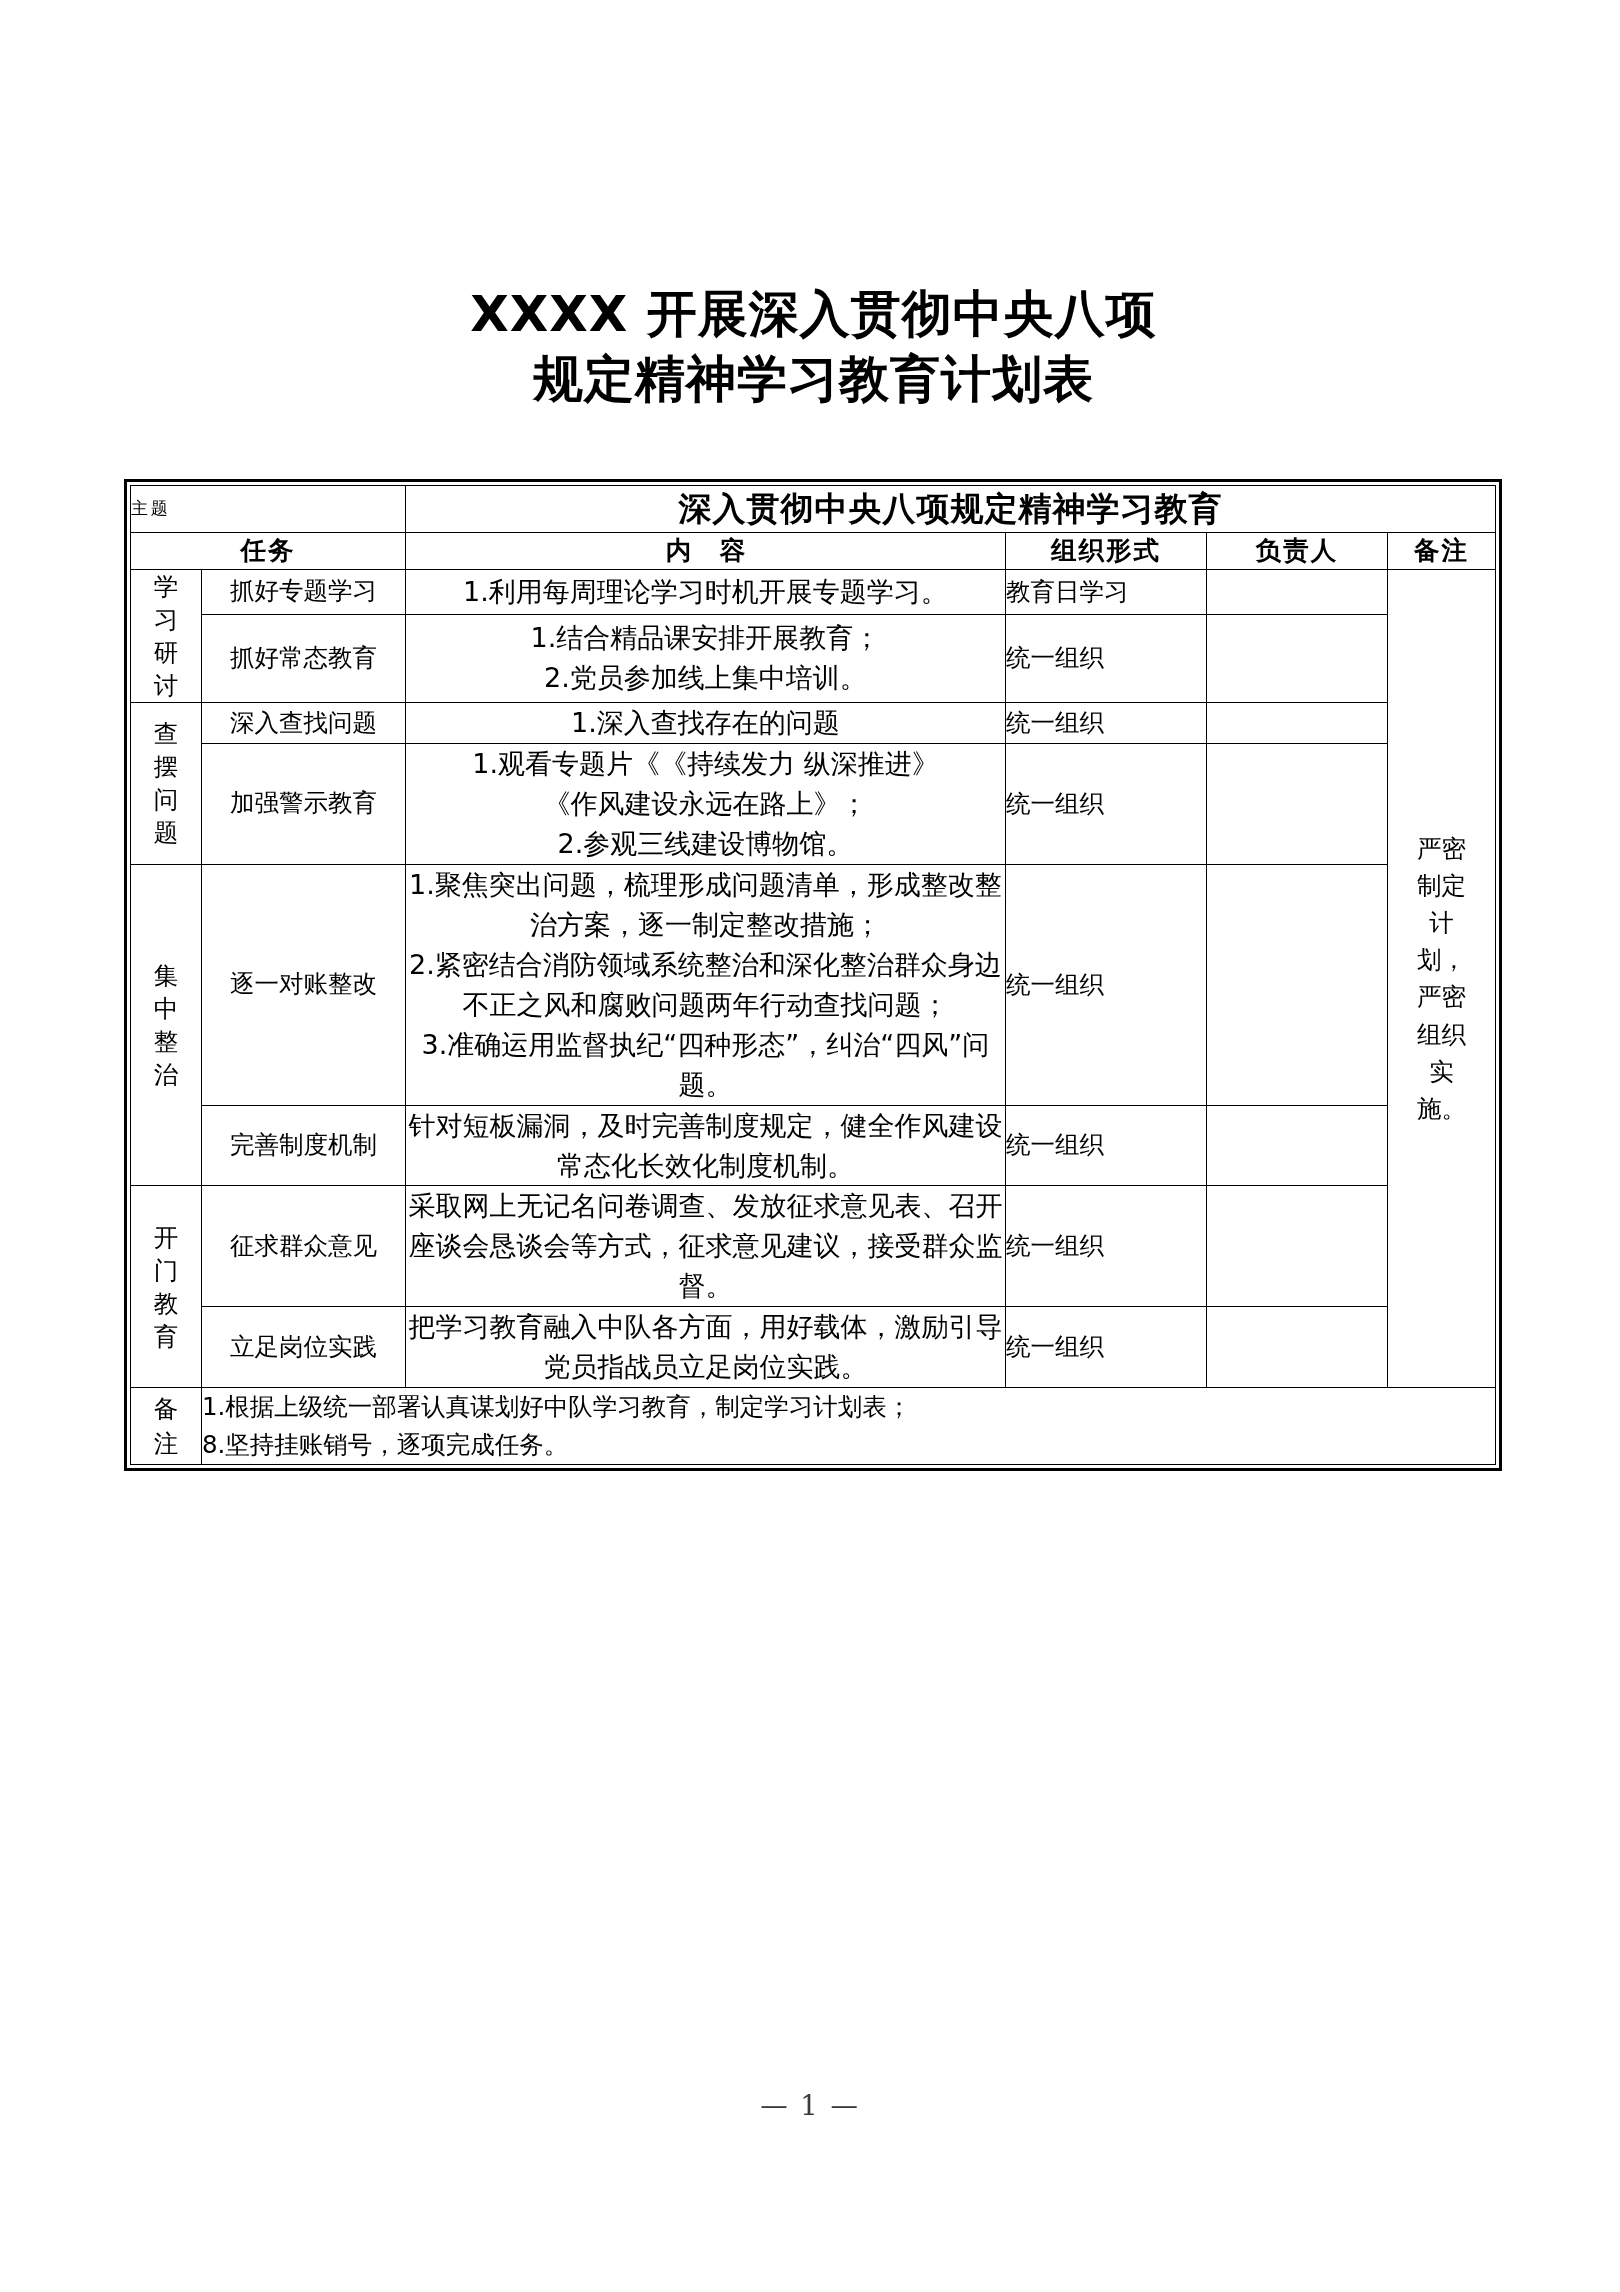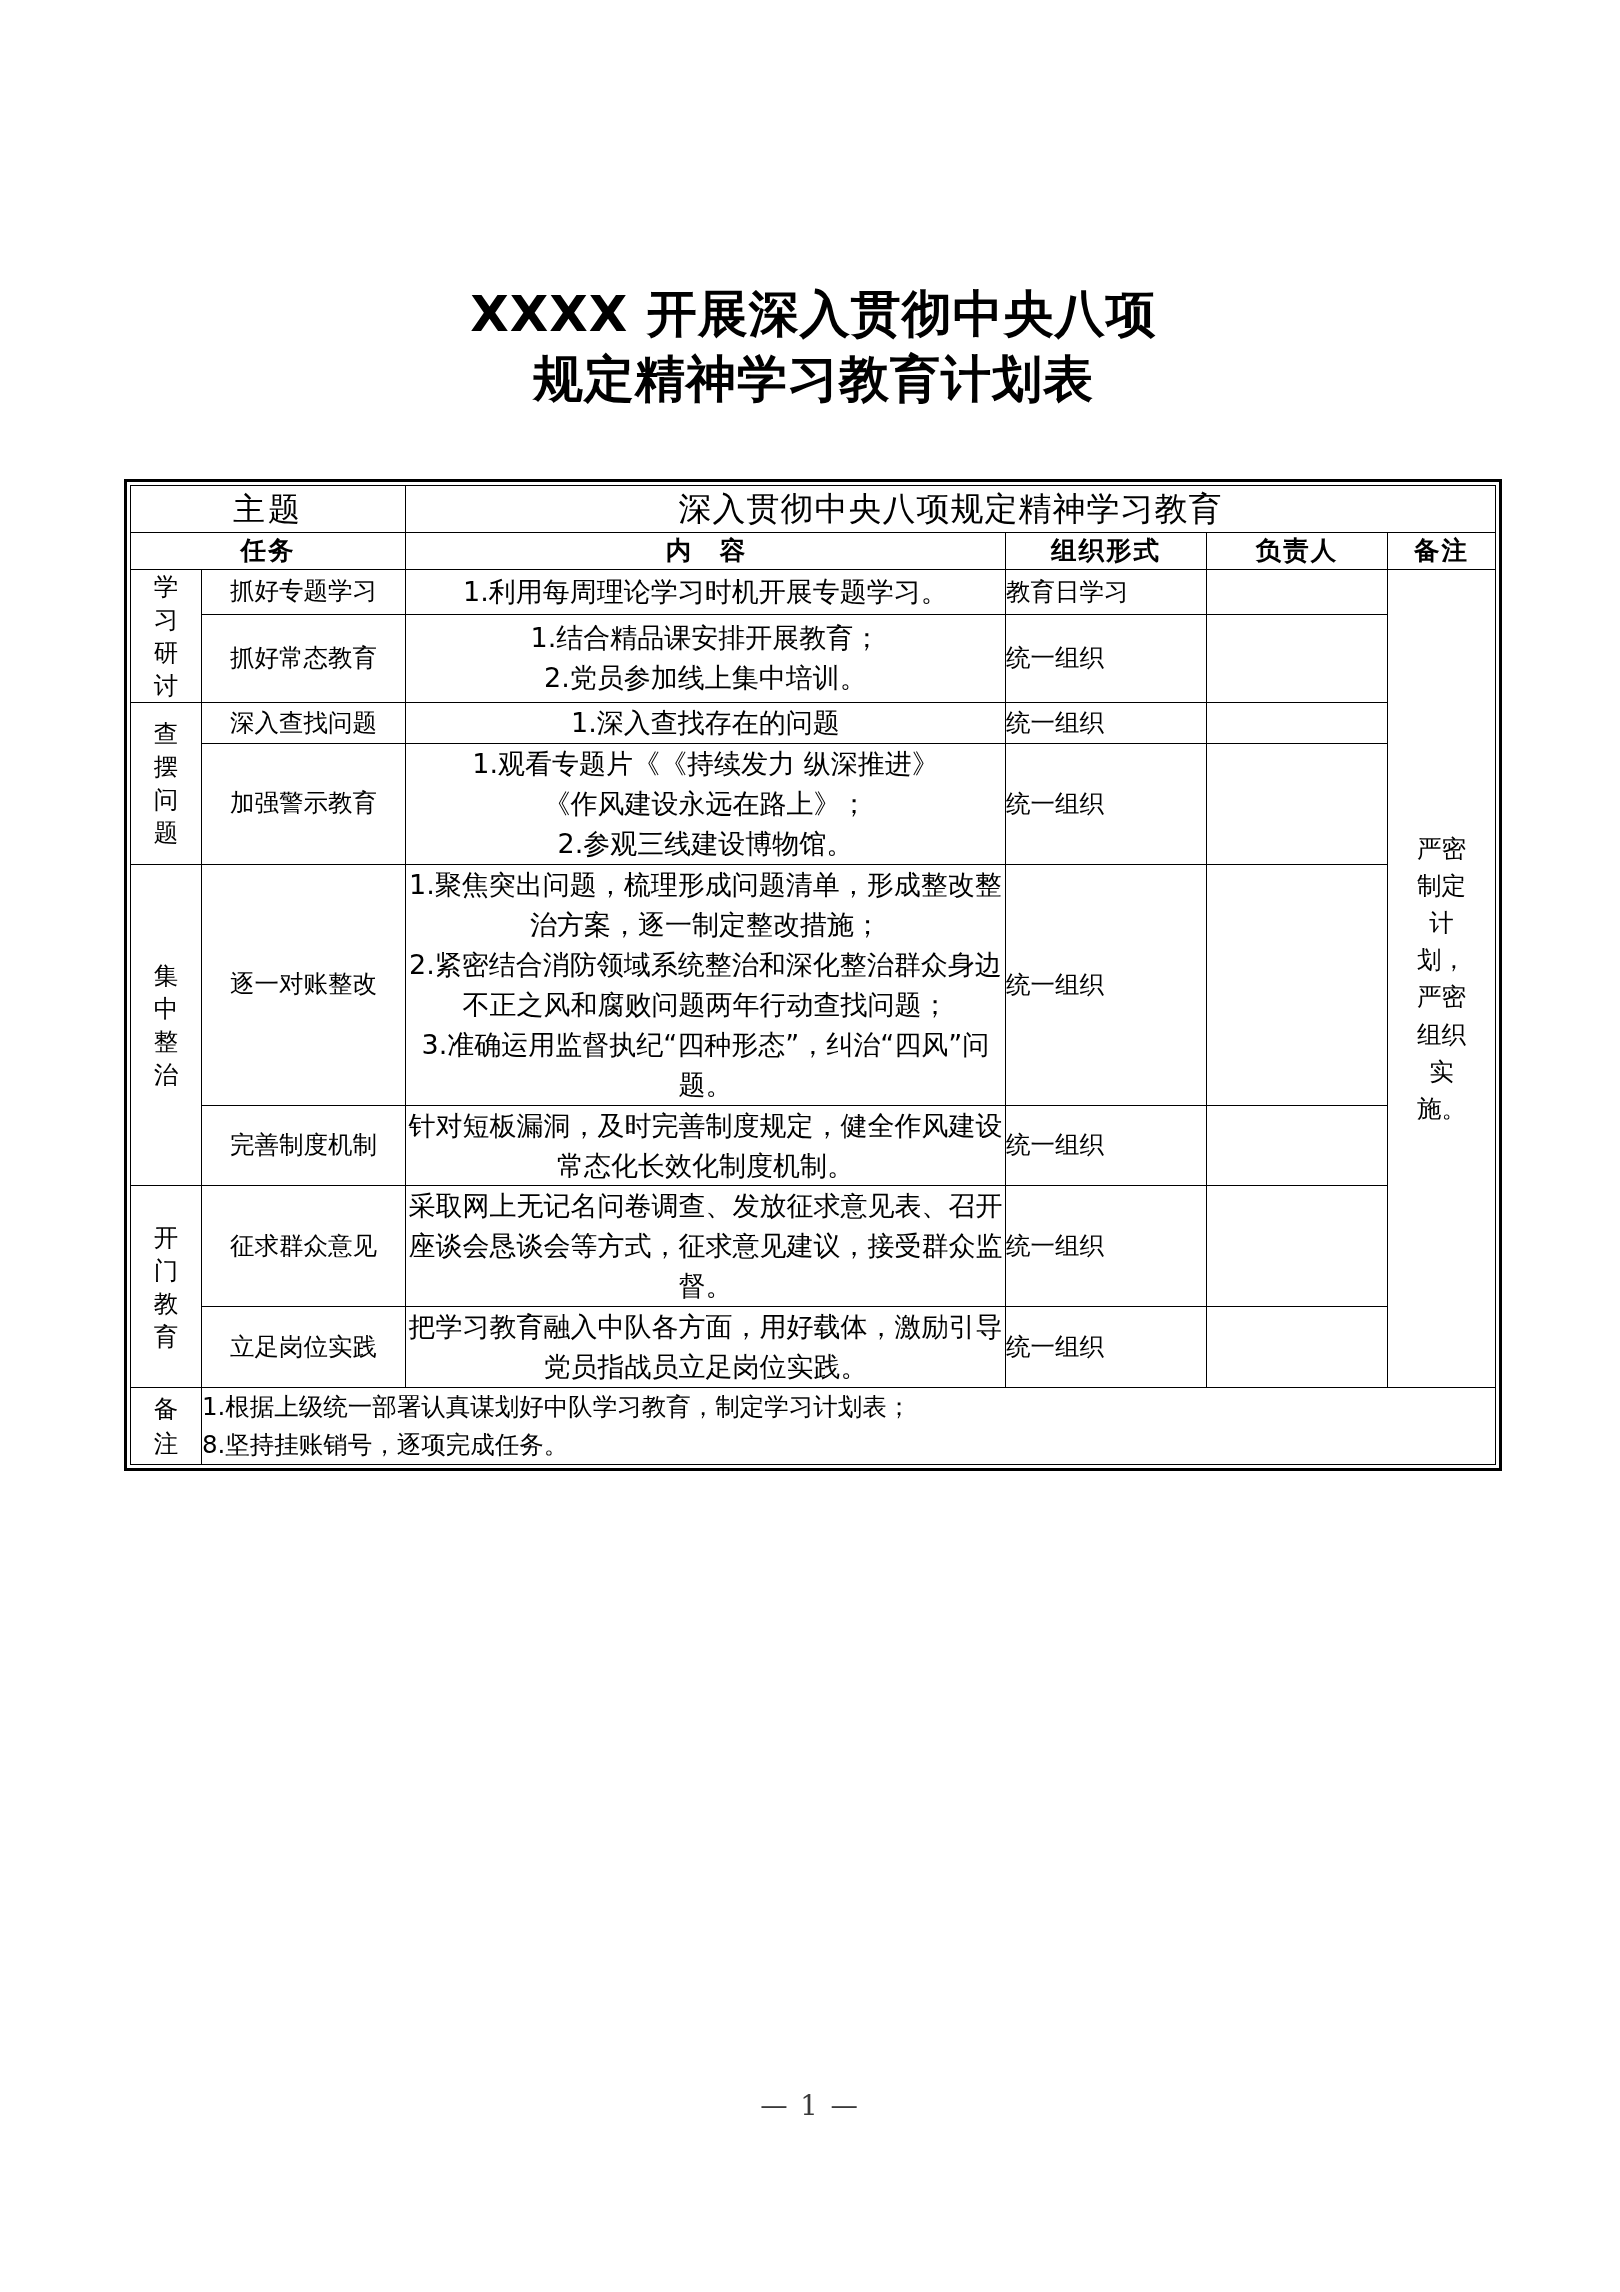--- a/index.html
+++ b/index.html
@@ -65,30 +65,30 @@
   
   col.c-group   { width: 71px; }
   col.c-task    { width: 204px; }
   col.c-content { width: 600px; }
   col.c-org     { width: 201px; }
   col.c-owner   { width: 181px; }
   col.c-note    { width: 108px; }
 
   
   .theme-label {
-    text-align: center;
-    font-size: 32px;
+    text-align: left;
+    font-size: 17px;
     line-height: 1.4;
     letter-spacing: 2.9px;
     padding: 21.6px 3.9px;
   }
   .theme-value {
     text-align: center;
     font-size: 33px;
-    font-weight: 400;
+    font-weight: 700;
     line-height: 1.4;
     letter-spacing: 1px;
     padding: 21.6px 5.9px;
   }
 
   
   .hdr {
     text-align: center;
     font-size: 25.5px;
     font-weight: 700;

